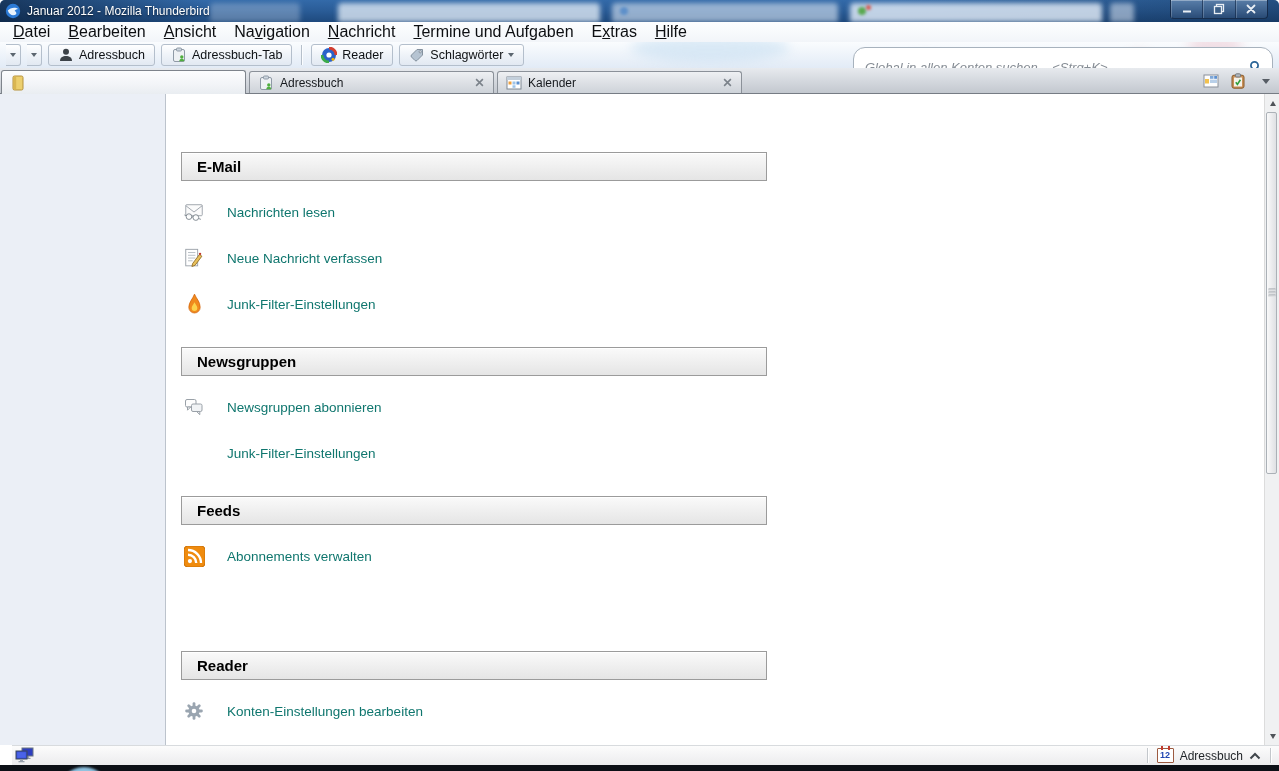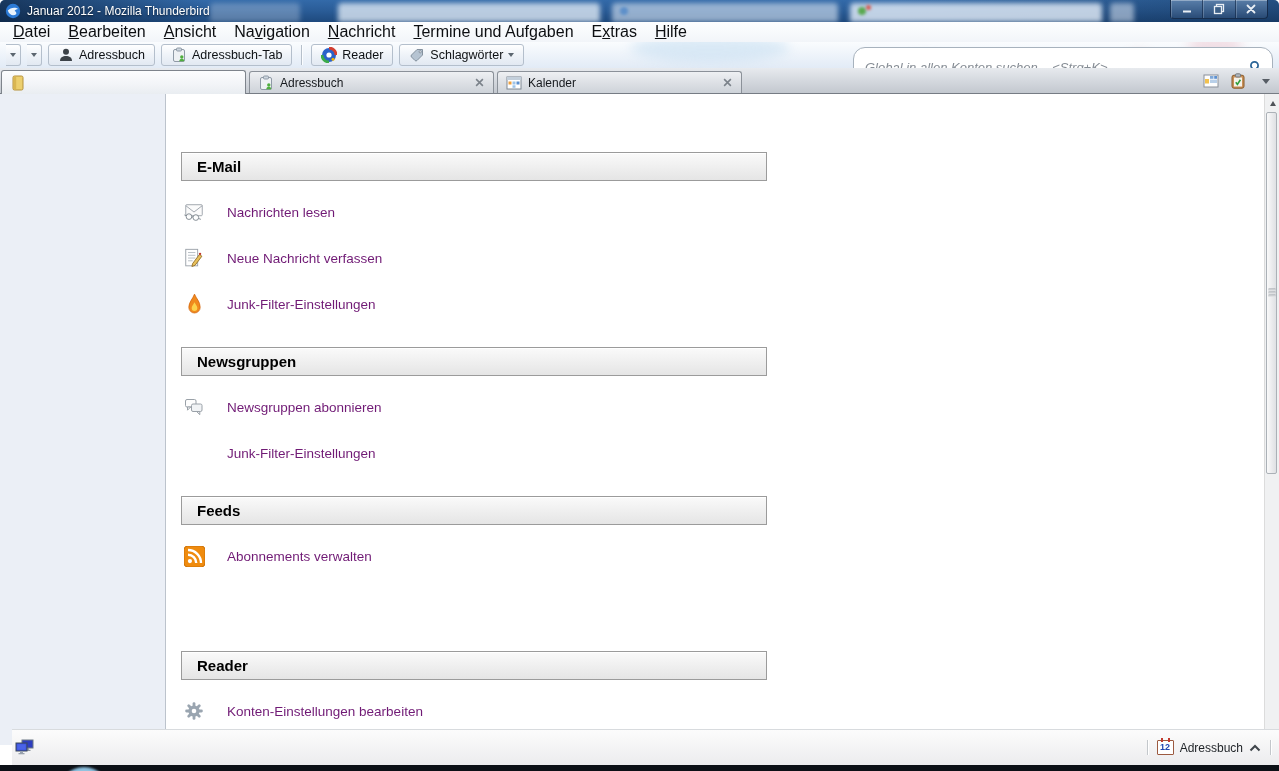--- a/index.html
+++ b/index.html
@@ -76,36 +76,36 @@
   .content-inner{padding:58px 0 0 15px;width:586px;}
   .section{margin-top:20px;}
   .section:first-child{margin-top:0;}
   .section.sec-accounts{margin-top:72px;}
   .section-header{box-sizing:border-box;height:29px;border:1px solid #9b9b9b;border-radius:0;
     background:linear-gradient(#fafafa,#e5e5e5);display:flex;align-items:center;padding:0 15px;
     font-size:15px;font-weight:bold;color:#000;box-shadow:inset 0 1px 0 #fff;}
   .section-items{margin-top:8px;}
   .item-row{height:46px;display:flex;align-items:center;padding-left:2px;}
   .item-icon{width:22px;height:26px;margin-right:22px;display:flex;align-items:center;justify-content:center;}
-  .item-label{font-size:13.5px;color:#701a75;}
+  .item-label{font-size:13.5px;color:#0f766e;}
 
   
   .scrollbar{position:absolute;top:0;bottom:0;right:0;width:15px;background:#f0f1f2;border-left:1px solid #dcdcdc;box-sizing:border-box;}
   .sb-btn{position:absolute;left:0;width:15px;height:16px;display:flex;align-items:center;justify-content:center;}
   .sb-up{top:1px;} .sb-down{bottom:1px;}
   .tri-up{width:0;height:0;border-left:3.5px solid transparent;border-right:3.5px solid transparent;border-bottom:5px solid #4f5459;}
   .tri-down{width:0;height:0;border-left:3.5px solid transparent;border-right:3.5px solid transparent;border-top:5px solid #4f5459;}
   .sb-thumb{position:absolute;left:1px;right:2px;top:18px;height:360px;
     background:linear-gradient(to right,#fafafa,#e9eaec 60%,#dfe1e4);
     border:1px solid #abb1b7;border-radius:2px;}
   .sb-grip{position:absolute;left:50%;top:50%;transform:translate(-50%,-50%);width:7px;}
   .sb-grip i{display:block;height:1px;background:#9aa0a6;border-bottom:1px solid #fdfdfd;margin-bottom:1px;}
 
   
-  .statusbar{position:absolute;left:12px;right:0;bottom:6px;height:36px;box-sizing:border-box;
+  .statusbar{position:absolute;left:12px;right:0;bottom:6px;height:20px;box-sizing:border-box;
     border-top:1px solid #d8dbde;background:linear-gradient(#fcfcfc,#ececee);
     display:flex;align-items:center;font-size:12px;color:#1e2226;justify-content:flex-end;}
   .status-left{display:flex;align-items:center;padding-left:3px;}
   .status-right{margin-left:auto;display:flex;align-items:center;gap:7px;padding-right:8px;}
   .sb-sep{width:1px;height:15px;background:#c3c7cb;box-shadow:1px 0 0 #fff;}
   .today-btn{display:flex;align-items:center;gap:6px;background:transparent;border:none;padding:0 2px;
     font-size:12px;color:#1e2226;font-family:"Liberation Sans",sans-serif;}
   .cal12{width:15px;height:13px;border:1px solid #9c5a40;background:#fff;position:relative;display:inline-block;border-radius:1px;}
   .cal12 .pin{position:absolute;top:-3px;width:2px;height:4px;background:#c23b2e;}
   .cal12 .p1{left:3px;} .cal12 .p2{right:3px;}

